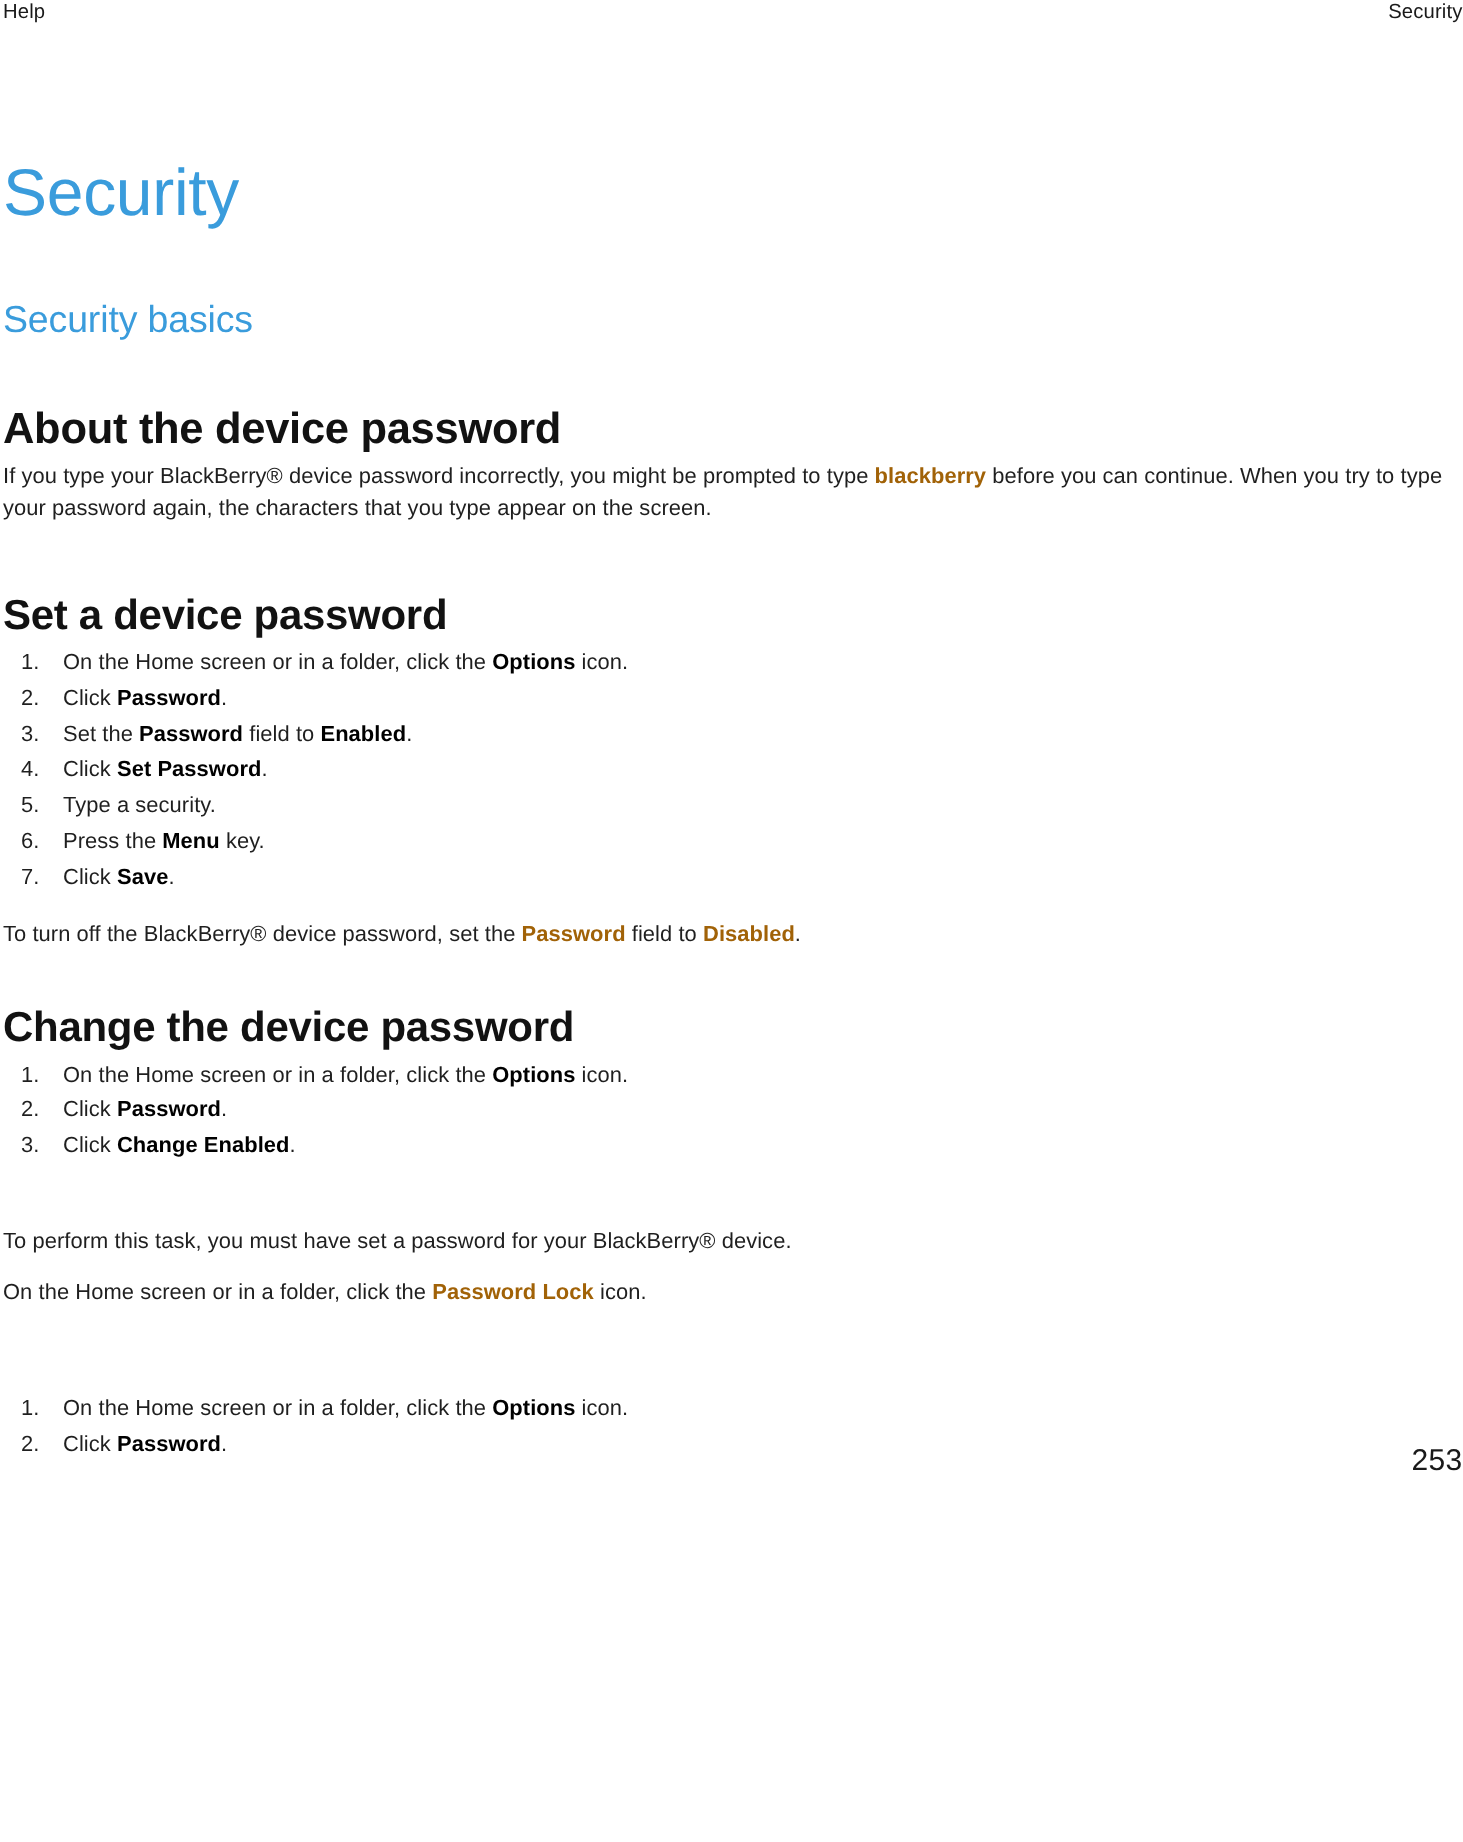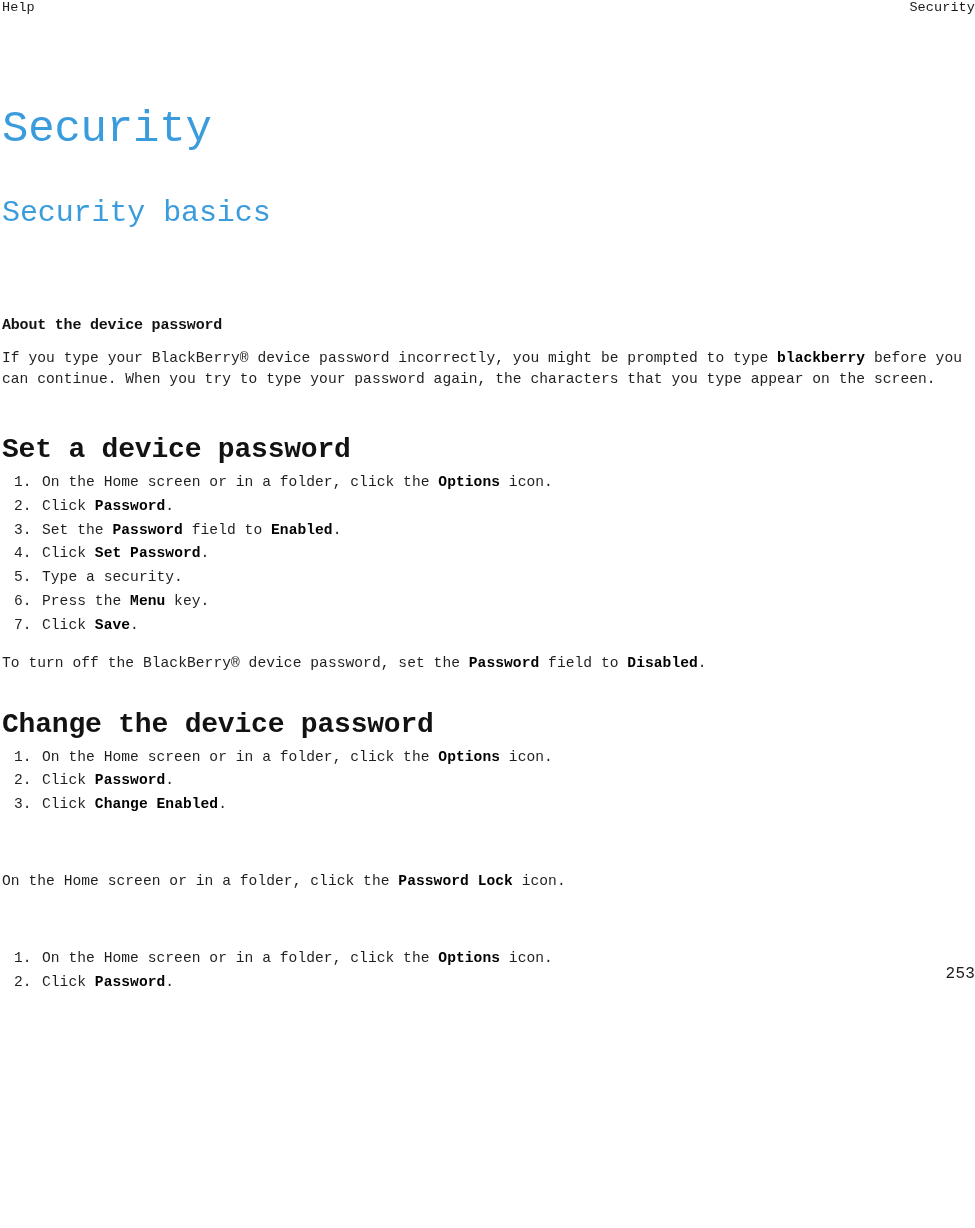--- a/index.html
+++ b/index.html
@@ -13,21 +13,20 @@
     position: relative;
     font-family: "Liberation Sans", "DejaVu Sans", sans-serif;
     color: #1a1a1a;
     overflow: hidden;
   }
   .page {
     position: relative;
     width: 975px;
     height: 992px;
     box-sizing: border-box;
-    font-family: Liberation Mono, monospace;
   }
 
   
   .run-head {
     position: absolute;
     top: 0px;
     left: 0px;
     width: 975px;
     height: 22px;
     font-size: 13.5px;
@@ -61,46 +60,46 @@
     padding: 0;
     font-size: 44px;
     line-height: 50px;
     font-weight: 400;
     color: #3a9cdc;
     letter-spacing: -0.2px;
   }
   h2.doc-subtitle {
     margin: 0;
     padding: 0;
-    font-size: 30px;
+    font-size: 25px;
     line-height: 32px;
     font-weight: 400;
     color: #3a9cdc;
     letter-spacing: -0.1px;
   }
   h3.sec-head {
     margin: 0;
     padding: 0;
     font-weight: 700;
     color: #121212;
     letter-spacing: -0.2px;
   }
-  h3.sz-sm { font-size: 15px; line-height: 26px; margin-top: 40px; }
+  h3.sz-sm { font-size: 29px; line-height: 26px; }
   h3.sz-md { font-size: 28px;   line-height: 30px; }
 
   
   p.body {
     margin: 0;
     padding: 0;
     font-size: 14.6px;
     line-height: 21px;
     color: #1f1f1f;
     letter-spacing: 0.05px;
   }
-  p.body b { font-weight: 700; color: #000000; }
+  p.body b { font-weight: 700; color: #a16207; }
 
   
   ol.steps {
     margin: 0;
     padding: 0;
     list-style: none;
     counter-reset: step;
   }
   ol.steps > li {
     position: relative;
@@ -133,21 +132,21 @@
   .gap-list-p      { height: 15px; }
   .gap-p-h2        { height: 36px; }
 
   .indent-1 { padding-left: 6px; }
 
   
   .page-num {
     position: absolute;
     right: 0px;
     bottom: 8px;
-    font-size: 16px;
+    font-size: 20px;
     line-height: 19px;
     color: #1a1a1a;
     letter-spacing: 0.2px;
   }
 </style>
 </head>
 <body>
 
 <div class="page">
 
@@ -193,20 +192,21 @@
     <div class="gap-h-list"></div>
     <ol class="steps">
       <li><span>On the Home screen or in a folder, click the </span><b>Options</b><span> icon.</span></li>
       <li><span>Click </span><b>Password</b><span>.</span></li>
       <li><span>Click </span><b>Change Enabled</b><span>.</span></li>
     </ol>
 
     <div class="gap-p-h"></div>
 
     <div class="gap-h-p"></div>
+    <p class="body">To perform this task, you must have set a password for your BlackBerry® device.</p>
     <div class="gap-p-p"></div>
     <p class="body indent-1"><span>On the Home screen or in a folder, click the </span><b>Password Lock</b><span> icon.</span></p>
     <div class="gap-p-p"></div>
 
     <div class="gap-p-h2"></div>
 
     <div class="gap-h-list"></div>
     <ol class="steps">
       <li><span>On the Home screen or in a folder, click the </span><b>Options</b><span> icon.</span></li>
       <li><span>Click </span><b>Password</b><span>.</span></li>

